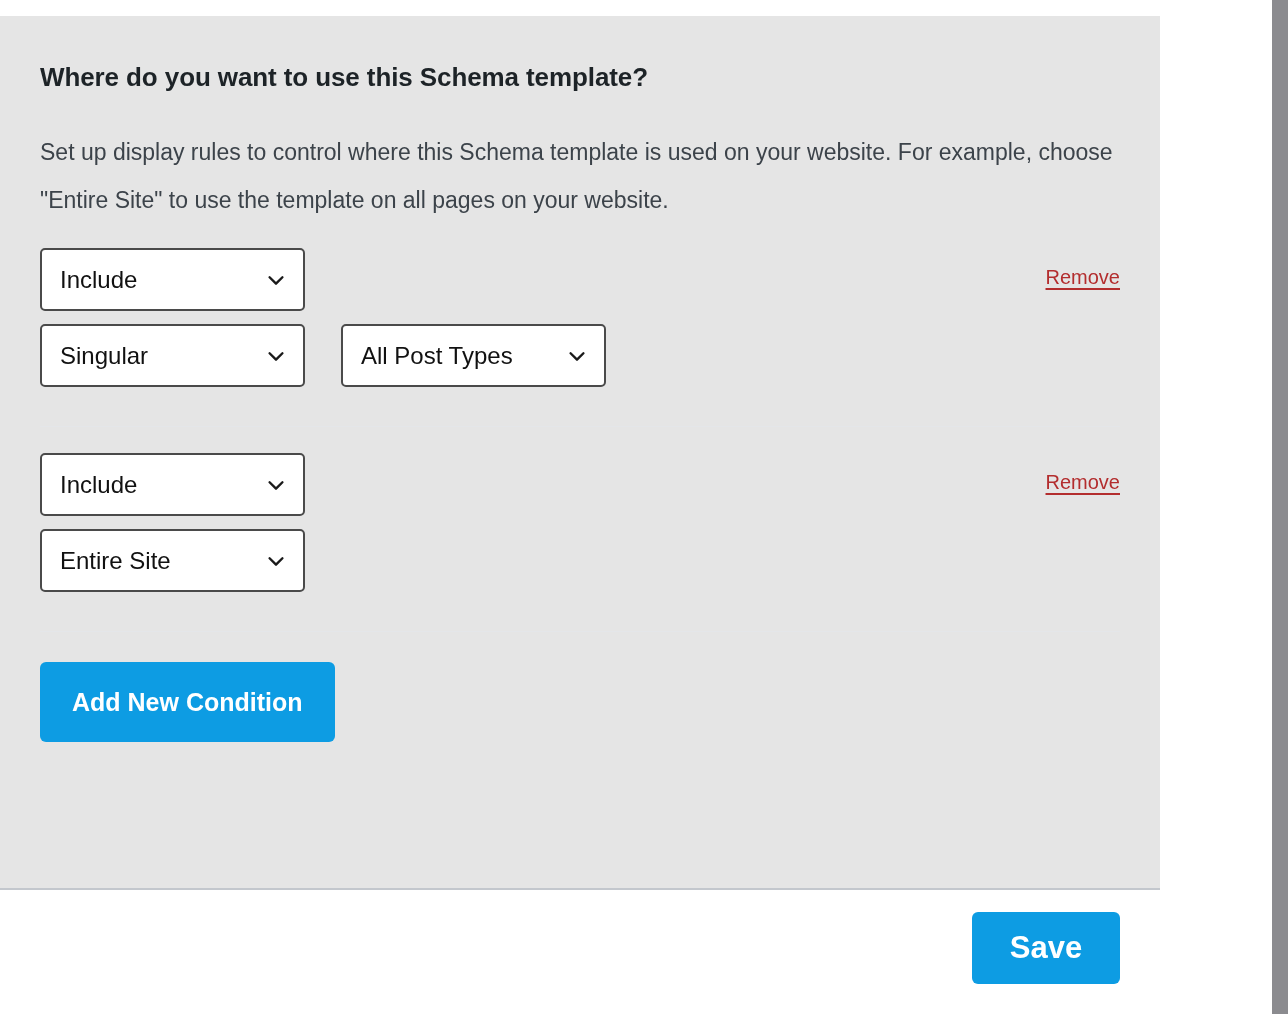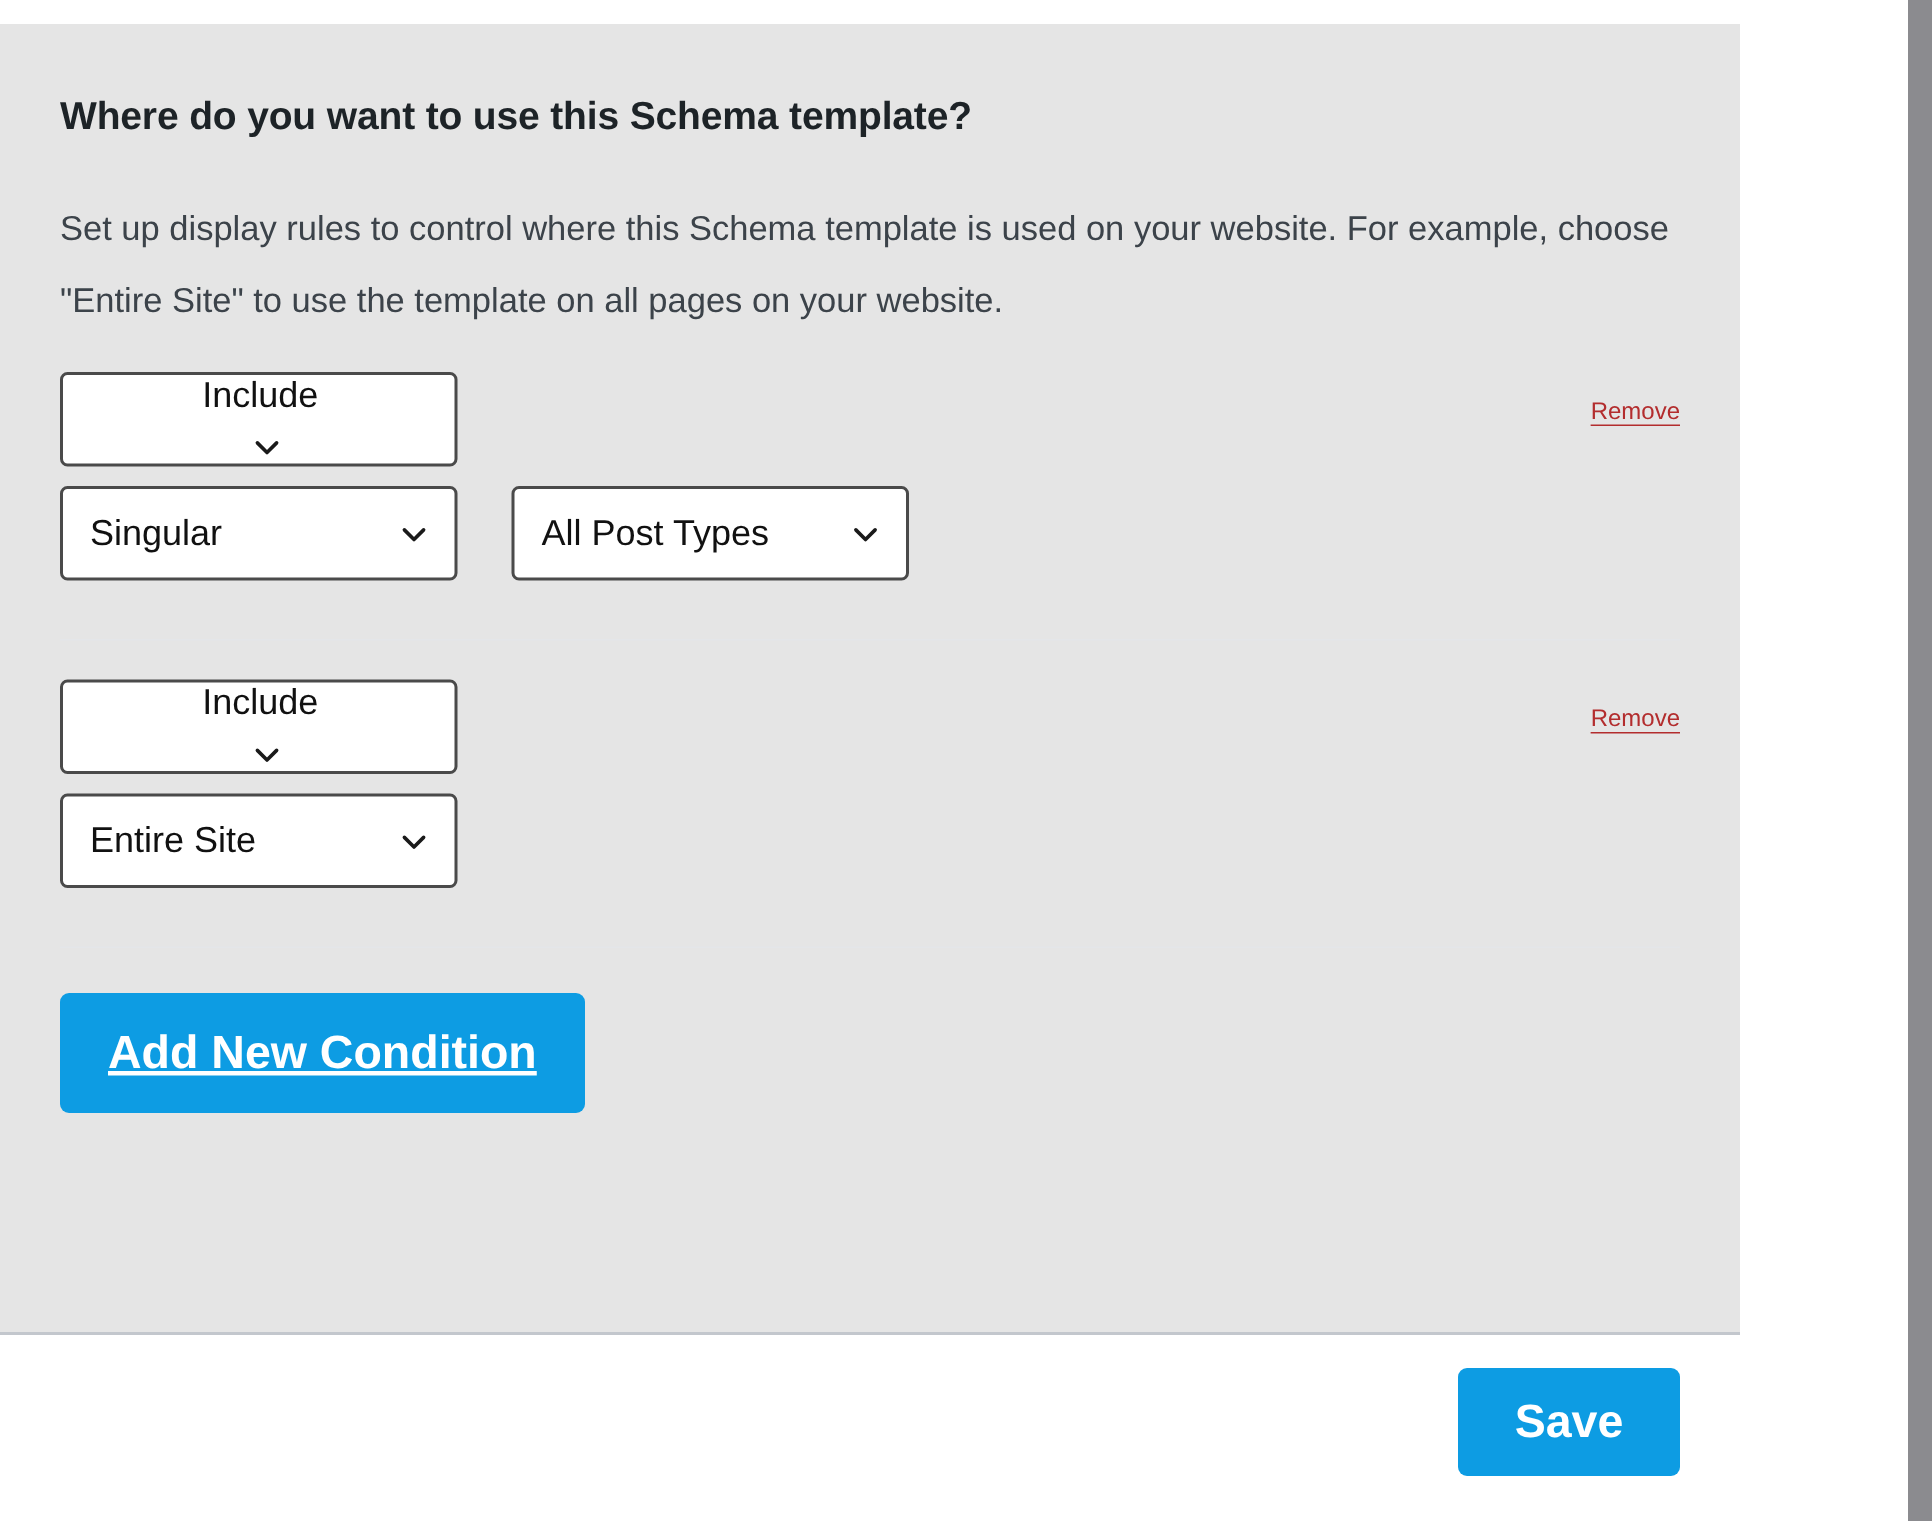--- a/index.html
+++ b/index.html
@@ -108,21 +108,21 @@
     height: 63px;
     border: 2px solid #4a4a4a;
     border-radius: 5px;
     background: #ffffff;
     padding: 0 16px 0 18px;
     font-size: 24px;
     color: #111111;
     cursor: pointer;
     user-select: none;
   }
-  .select-box.w-include  { width: 265px; flex-direction: column; }
+  .select-box.w-include  { width: 265px; }
   .select-box.w-singular { width: 265px; gap: 42px; }
   .select-box.w-posttype { width: 265px; }
   .select-box.w-entire   { width: 265px; }
 
   .select-label {
     flex: 1 1 auto;
     white-space: nowrap;
     overflow: hidden;
   }
 
@@ -133,21 +133,21 @@
     display: block;
     margin-left: 8px;
   }
   .chevron svg { display: block; width: 22px; height: 22px; }
 
   
   .remove-link {
     position: absolute;
     right: 0;
     top: 18px;
-    font-size: 16px;
+    font-size: 20px;
     color: #b32d2e;
     text-decoration: underline;
     text-underline-offset: 4px;
     cursor: pointer;
     white-space: nowrap;
   }
   .rule-group + .rule-group .remove-link { top: 44px; }
 
   
   .add-btn-row {
@@ -164,22 +164,21 @@
     border: none;
     border-radius: 6px;
     font-family: "Liberation Sans", sans-serif;
     font-weight: bold;
     cursor: pointer;
   }
 
   .btn-add-condition {
     height: 80px;
     padding: 0 32px;
-    font-size: 31px;
-    text-decoration: underline;
+    font-size: 25px;
   }
 
   
   .panel-footer {
     position: absolute;
     left: 0;
     right: 0;
     top: 872px;
     height: 142px;
     border-top: 2px solid #c3c7cd;

